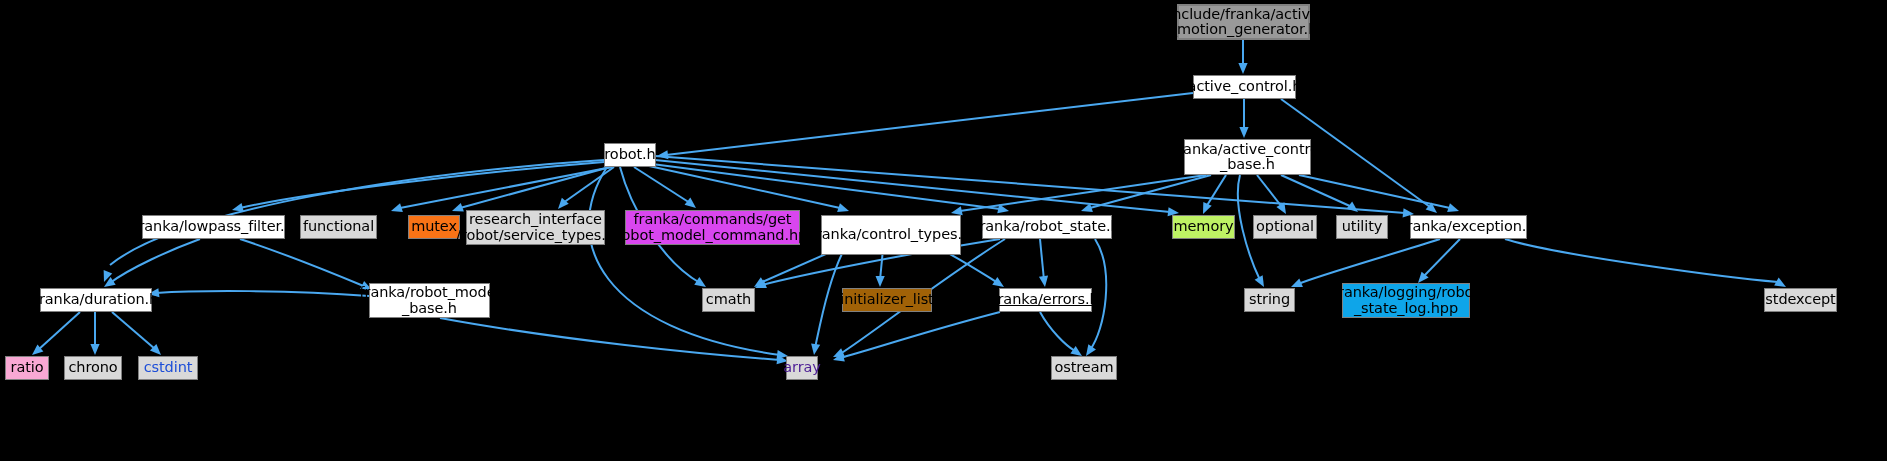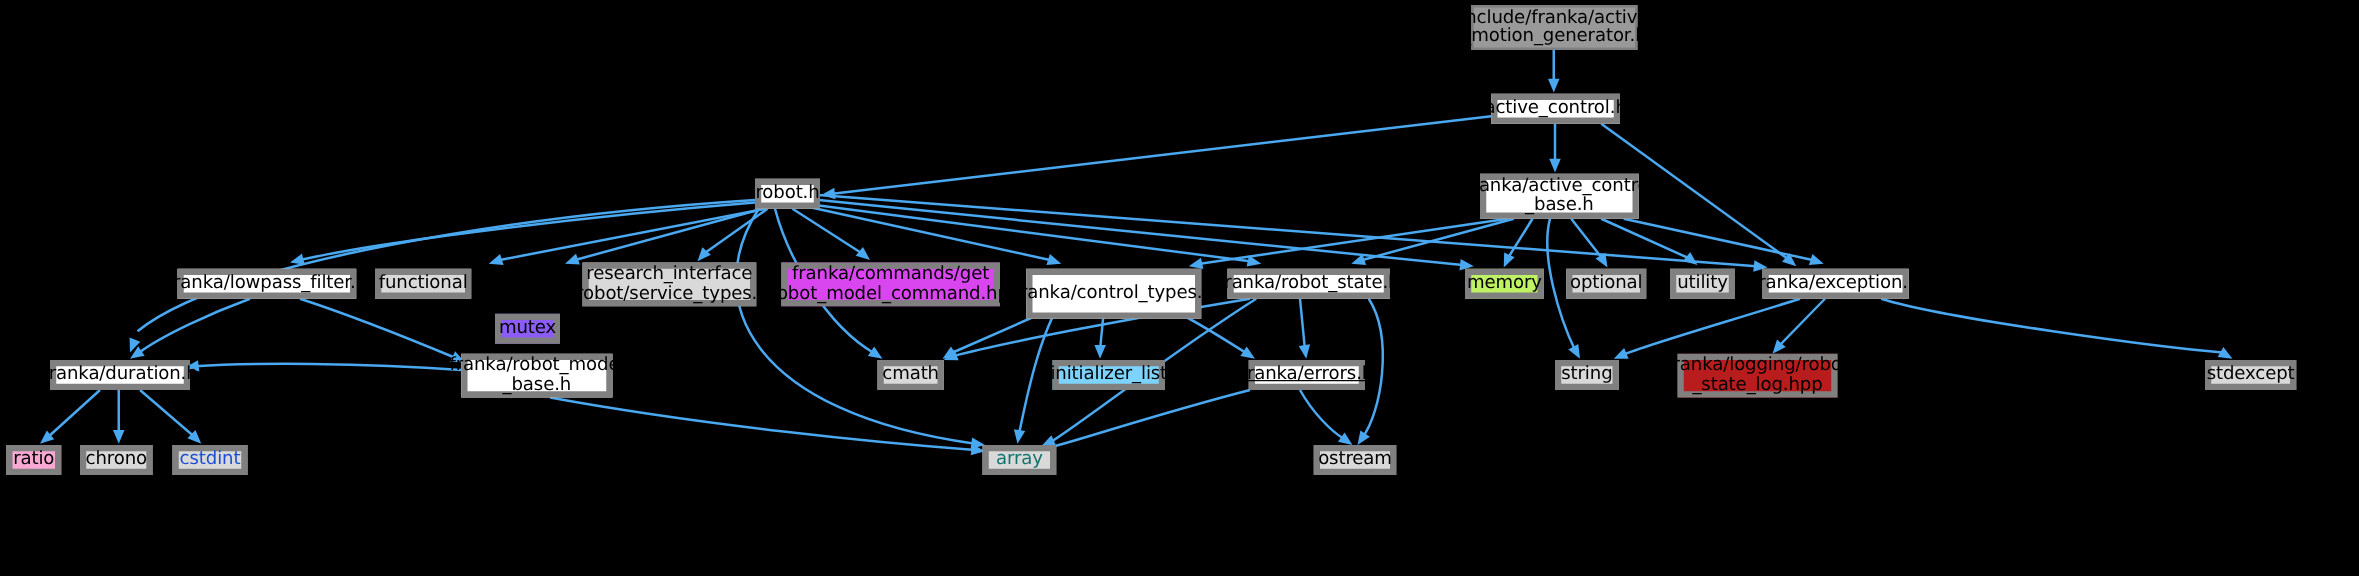--- a/index.html
+++ b/index.html
@@ -19,21 +19,21 @@
     position: absolute;
     left: 0;
     top: 0;
     width: 1887px;
     height: 461px;
     pointer-events: none;
   }
   .node {
     position: absolute;
     box-sizing: border-box;
-    border: 5px solid #c4b5fd;
+    border: 1px solid #c4b5fd;
     display: flex;
     align-items: center;
     justify-content: center;
     text-align: center;
     color: #000000;
     font-size: 14.5px;
     line-height: 15.5px;
     white-space: pre-line;
     letter-spacing: -0.1px;
     padding: 0 6px;
@@ -143,40 +143,40 @@
     </svg>
   <div id="node-layer">
       <div class="node root" style="left: 1177px; top: 4px; width: 133px; height: 36px; border-color: rgb(128, 128, 128); color: rgb(0, 0, 0); background: rgb(153, 153, 153); border-width: 2px;">include/franka/active
 _motion_generator.h</div>
       <div class="node hdr" style="left: 1193px; top: 75px; width: 103px; height: 24px; border-color: rgb(128, 128, 128); color: rgb(0, 0, 0); background: rgb(255, 255, 255);">active_control.h</div>
       <div class="node hdr" style="left: 1184px; top: 139px; width: 127px; height: 36px; border-color: rgb(128, 128, 128); color: rgb(0, 0, 0); background: rgb(255, 255, 255);">franka/active_control
 _base.h</div>
       <div class="node hdr" style="left: 604px; top: 143px; width: 52px; height: 24px; border-color: rgb(128, 128, 128); color: rgb(0, 0, 0); background: rgb(255, 255, 255);">robot.h</div>
       <div class="node hdr" style="left: 142px; top: 215px; width: 143px; height: 24px; border-color: rgb(128, 128, 128); color: rgb(0, 0, 0); background: rgb(255, 255, 255);">franka/lowpass_filter.h</div>
       <div class="node sys" style="left: 300px; top: 215px; width: 77px; height: 24px; border-color: rgb(128, 128, 128); color: rgb(0, 0, 0); background: rgb(217, 217, 217);">functional</div>
-      <div class="node sys" style="left: 396px; top: 215px; width: 52px; height: 24px; border-color: rgb(128, 128, 128); color: rgb(0, 0, 0); background: #8b5cf6; margin-top: 36px;">mutex</div>
+      <div class="node sys" style="left: 408px; top: 215px; width: 52px; height: 24px; border-color: rgb(128, 128, 128); color: rgb(0, 0, 0); background: #f97316;">mutex</div>
       <div class="node sys" style="left: 466px; top: 210px; width: 139px; height: 35px; border-color: rgb(128, 128, 128); color: rgb(0, 0, 0); background: rgb(217, 217, 217);">research_interface
 /robot/service_types.h</div>
       <div class="node sys" style="left: 625px; top: 210px; width: 175px; height: 35px; border-color: rgb(128, 128, 128); color: rgb(0, 0, 0); background: #d946ef;">franka/commands/get
 _robot_model_command.hpp</div>
       <div class="node hdr" style="left: 821px; top: 215px; width: 140px; height: 40px; border-color: rgb(128, 128, 128); color: rgb(0, 0, 0); background: rgb(255, 255, 255);">franka/control_types.h</div>
       <div class="node hdr" style="left: 982px; top: 215px; width: 130px; height: 24px; border-color: rgb(128, 128, 128); color: rgb(0, 0, 0); background: rgb(255, 255, 255);">franka/robot_state.h</div>
       <div class="node sys" style="left: 1172px; top: 215px; width: 63px; height: 24px; border-color: rgb(128, 128, 128); color: rgb(0, 0, 0); background: #bef264;">memory</div>
       <div class="node sys" style="left: 1253px; top: 215px; width: 64px; height: 24px; border-color: rgb(128, 128, 128); color: rgb(0, 0, 0); background: rgb(217, 217, 217);">optional</div>
       <div class="node sys" style="left: 1336px; top: 215px; width: 52px; height: 24px; border-color: rgb(128, 128, 128); color: rgb(0, 0, 0); background: rgb(217, 217, 217);">utility</div>
       <div class="node hdr" style="left: 1410px; top: 215px; width: 117px; height: 24px; border-color: rgb(128, 128, 128); color: rgb(0, 0, 0); background: rgb(255, 255, 255);">franka/exception.h</div>
       <div class="node hdr" style="left: 40px; top: 288px; width: 112px; height: 24px; border-color: rgb(128, 128, 128); color: rgb(0, 0, 0); background: rgb(255, 255, 255);">franka/duration.h</div>
       <div class="node hdr" style="left: 369px; top: 283px; width: 121px; height: 35px; border-color: rgb(128, 128, 128); color: rgb(0, 0, 0); background: rgb(255, 255, 255);">franka/robot_model
 _base.h</div>
       <div class="node sys" style="left: 702px; top: 288px; width: 53px; height: 24px; border-color: rgb(128, 128, 128); color: rgb(0, 0, 0); background: rgb(217, 217, 217);">cmath</div>
-      <div class="node sys" style="left: 842px; top: 288px; width: 90px; height: 24px; border-color: rgb(128, 128, 128); color: rgb(0, 0, 0); background: #7dd3fc;">initializer_list</div>
+      <div class="node sys" style="left: 842px; top: 288px; width: 90px; height: 24px; border-color: rgb(128, 128, 128); color: rgb(0, 0, 0); background: #a16207;">initializer_list</div>
       <div class="node hdr" style="left: 999px; top: 288px; width: 93px; height: 24px; border-color: rgb(128, 128, 128); color: rgb(0, 0, 0); background: rgb(255, 255, 255); text-decoration: underline;">franka/errors.h</div>
       <div class="node sys" style="left: 1244px; top: 288px; width: 51px; height: 24px; border-color: rgb(128, 128, 128); color: rgb(0, 0, 0); background: rgb(217, 217, 217);">string</div>
-      <div class="node sys" style="left: 1342px; top: 283px; width: 128px; height: 35px; border-color: rgb(128, 128, 128); color: rgb(0, 0, 0); background: #b91c1c;">franka/logging/robot
+      <div class="node sys" style="left: 1342px; top: 283px; width: 128px; height: 35px; border-color: rgb(128, 128, 128); color: rgb(0, 0, 0); background: #0ea5e9;">franka/logging/robot
 _state_log.hpp</div>
       <div class="node sys" style="left: 1764px; top: 288px; width: 73px; height: 24px; border-color: rgb(128, 128, 128); color: rgb(0, 0, 0); background: rgb(217, 217, 217);">stdexcept</div>
       <div class="node sys" style="left: 5px; top: 356px; width: 44px; height: 24px; border-color: rgb(128, 128, 128); color: rgb(0, 0, 0); background: #f9a8d4;">ratio</div>
       <div class="node sys" style="left: 64px; top: 356px; width: 58px; height: 24px; border-color: rgb(128, 128, 128); color: rgb(0, 0, 0); background: rgb(217, 217, 217);">chrono</div>
       <div class="node sys" style="left: 138px; top: 356px; width: 60px; height: 24px; border-color: rgb(128, 128, 128); color: #1d4ed8; background: rgb(217, 217, 217);">cstdint</div>
-      <div class="node sys" style="left: 786px; top: 356px; width: 59px; height: 24px; border-color: rgb(128, 128, 128); color: #0f766e; background: rgb(217, 217, 217);">array</div>
+      <div class="node sys" style="left: 786px; top: 356px; width: 32px; height: 24px; border-color: rgb(128, 128, 128); color: #4c1d95; background: rgb(217, 217, 217);">array</div>
       <div class="node sys" style="left: 1051px; top: 356px; width: 66px; height: 24px; border-color: rgb(128, 128, 128); color: rgb(0, 0, 0); background: rgb(217, 217, 217);">ostream</div>
     </div>
 </div>
 
 </body></html>

